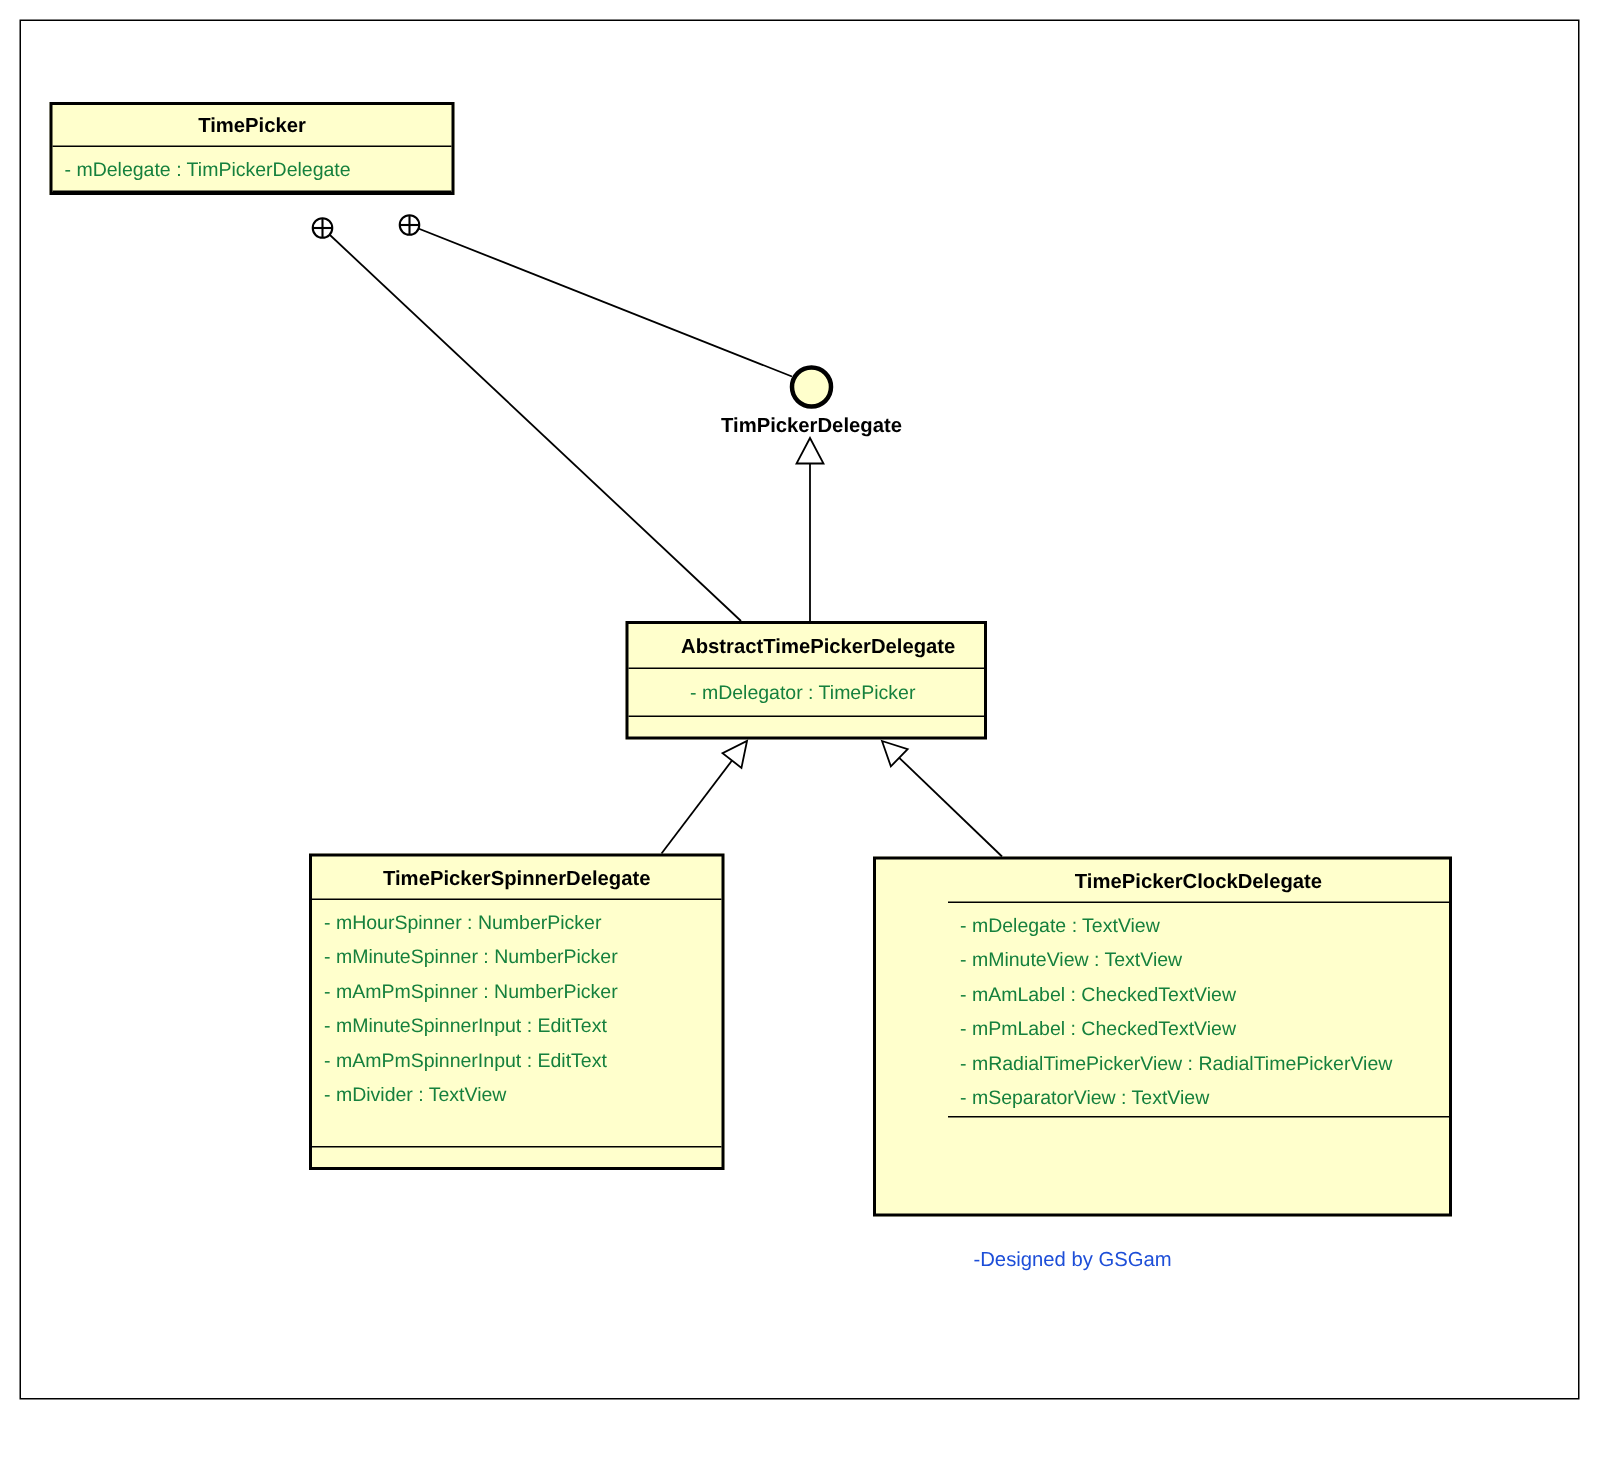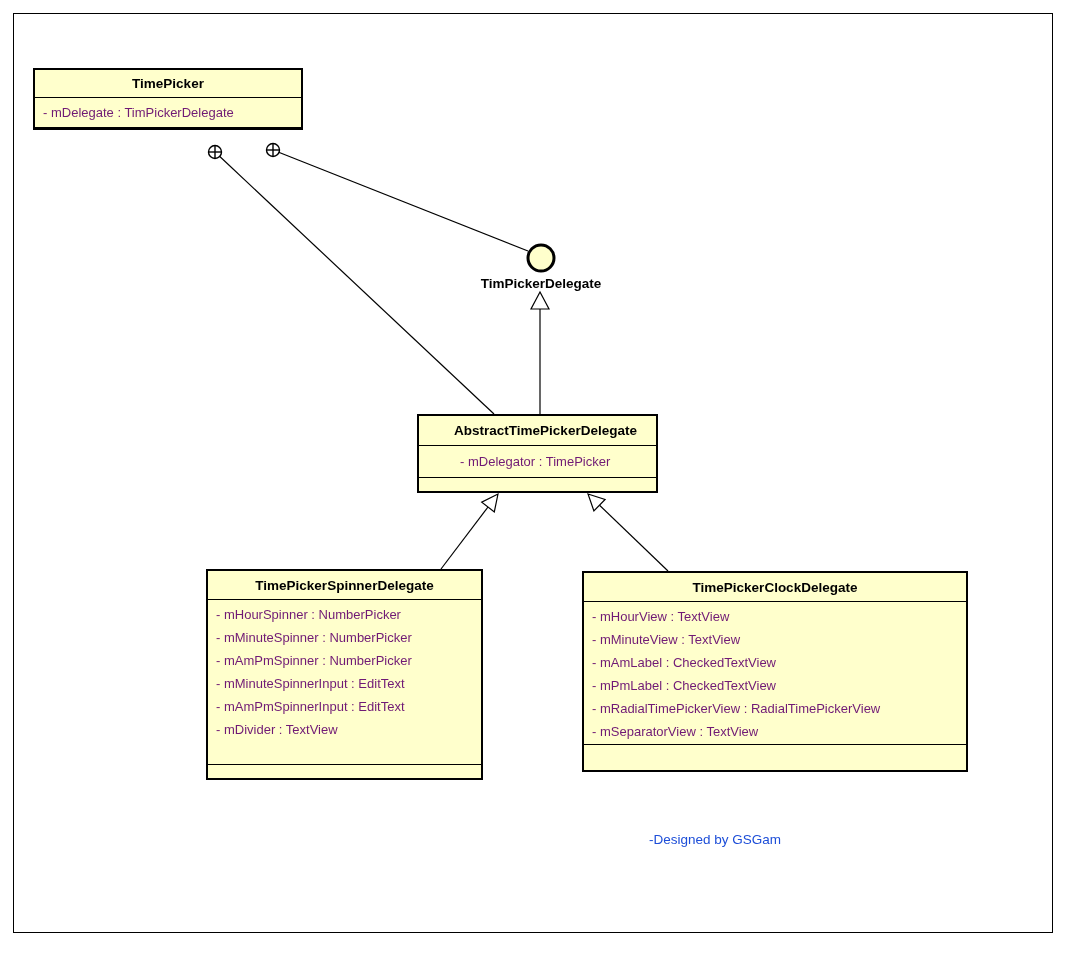--- a/index.html
+++ b/index.html
@@ -42,40 +42,40 @@
     text-align: center;
     display: flex;
     align-items: center;
     justify-content: center;
   }
   .uml-attrs {
     box-sizing: border-box;
     border-bottom: 1px solid #000000;
     padding: 3px 6px 3px 8px;
     font-size: 13px;
-    color: #701a75;
+    color: #15803d;
     line-height: 23px;
     white-space: nowrap;
   }
   .uml-attrs .attr-row { height: 23px; }
   .uml-ops { flex: 1 1 auto; }
 
   #tp-box     { left: 33px;  top: 68px;  width: 270px; height: 62px; }
   #tp-box .uml-title    { height: 33px; }
   #tp-box .uml-attrs    { height: 31px; display:flex; align-items:center; }
 
   #abs-box    { left: 417px; top: 414px; width: 241px; height: 79px; }
   #abs-box .uml-title   { height: 30px; padding-left: 16px; }
   #abs-box .uml-attrs   { height: 32px; display:flex; align-items:center;padding-left:41px; }
 
   #spin-box   { left: 206px; top: 569px; width: 277px; height: 211px; }
   #spin-box .uml-title  { height: 29px; }
   #spin-box .uml-attrs  { height: 165px; }
 
-  #clock-box  { left: 582px; top: 571px; width: 386px; height: 201px; }
+  #clock-box  { left: 582px; top: 571px; width: 386px; height: 240px; padding-left: 48px; }
   #clock-box .uml-title { height: 29px; }
   #clock-box .uml-attrs { height: 143px; }
 
   #connector-layer {
     position: absolute;
     left: 0; top: 0;
     width: 1066px;
     height: 973px;
     z-index: 2;
     pointer-events: none;
@@ -131,21 +131,21 @@
       <div class="attr-row">- mMinuteSpinnerInput : EditText</div>
       <div class="attr-row">- mAmPmSpinnerInput : EditText</div>
       <div class="attr-row">- mDivider : TextView</div>
     </div>
     <div class="uml-ops"></div>
   </div>
 
   <div id="clock-box" class="uml-class">
     <div class="uml-title">TimePickerClockDelegate</div>
     <div class="uml-attrs">
-      <div class="attr-row">- mHourView : TextView</div>
+      <div class="attr-row">- mDelegate : TextView</div>
       <div class="attr-row">- mMinuteView : TextView</div>
       <div class="attr-row">- mAmLabel : CheckedTextView</div>
       <div class="attr-row">- mPmLabel : CheckedTextView</div>
       <div class="attr-row">- mRadialTimePickerView : RadialTimePickerView</div>
       <div class="attr-row">- mSeparatorView : TextView</div>
     </div>
     <div class="uml-ops"></div>
   </div>
 
   <div id="interface-label">TimPickerDelegate</div>

